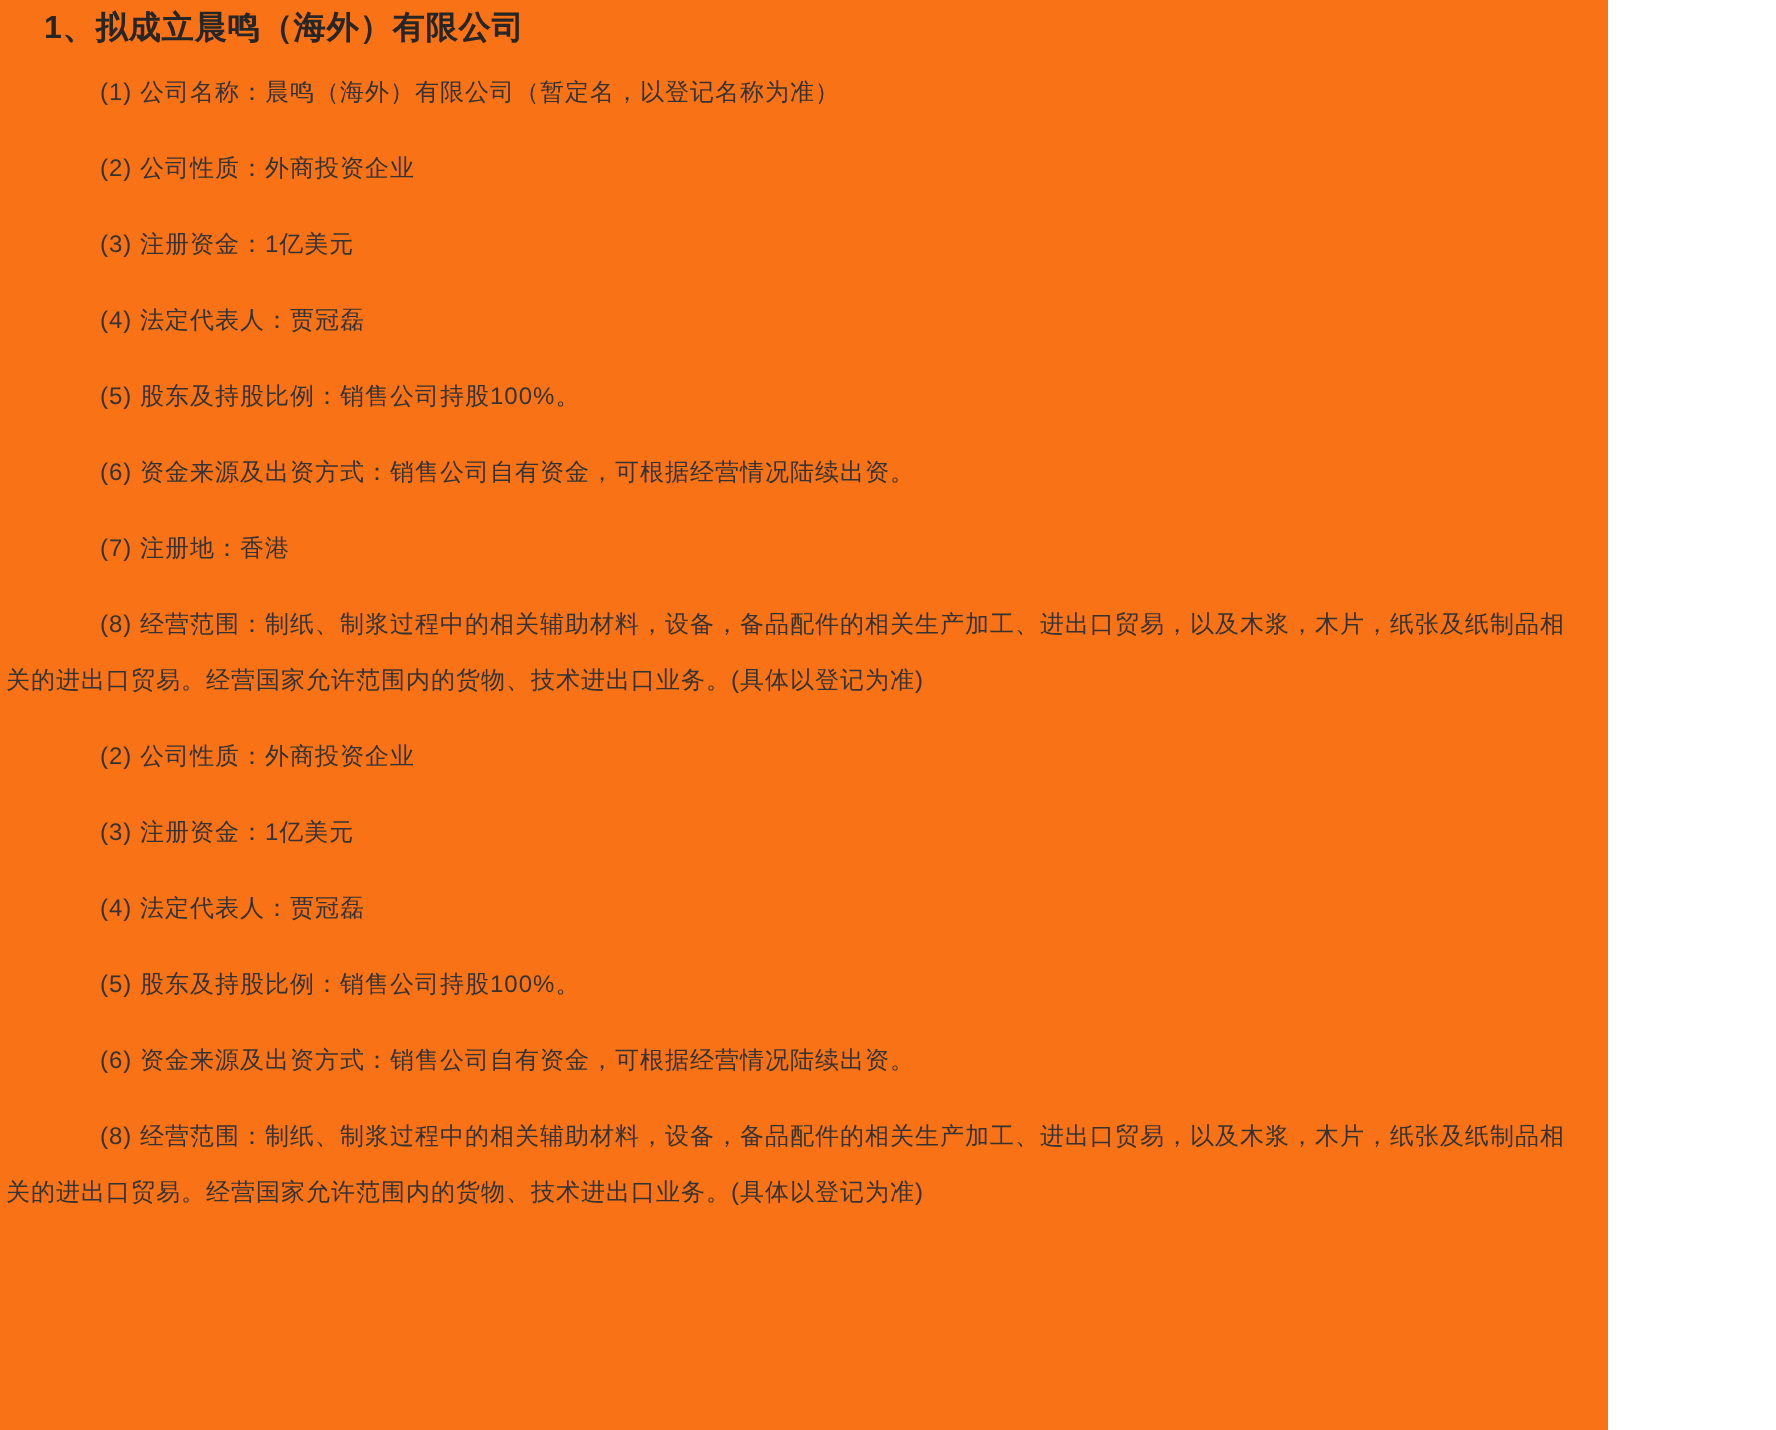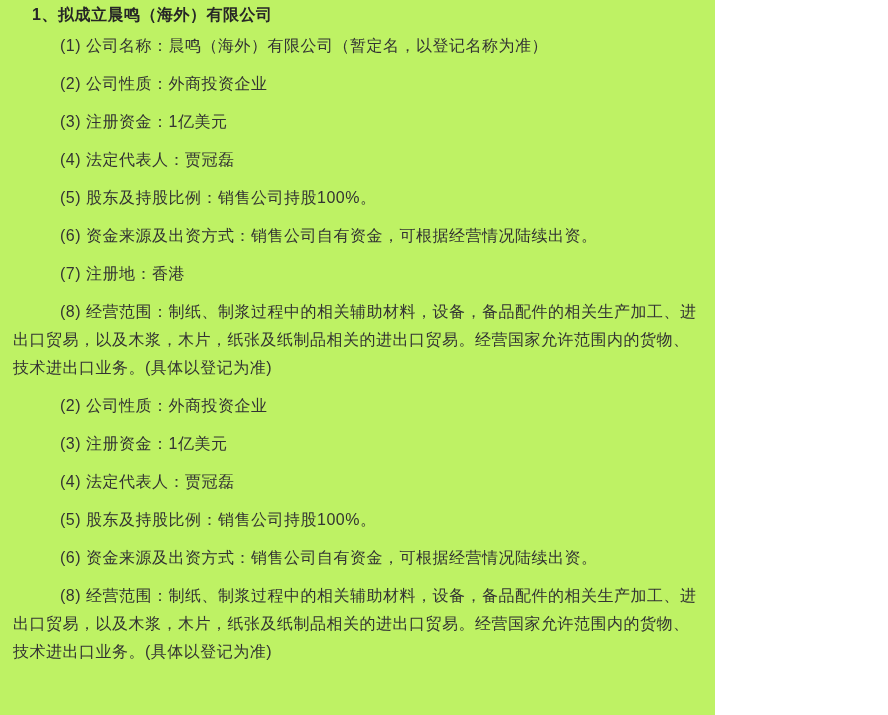--- a/index.html
+++ b/index.html
@@ -2,40 +2,40 @@
 <html><head>
 <meta charset="utf-8">
 <style>
   html, body {
     margin: 0;
     padding: 0;
     background: #ffffff;
     font-family: "Liberation Sans", "DejaVu Sans", sans-serif;
   }
   .doc {
-    width: 715px;
+    width: 804px;
     height: 715px;
     box-sizing: border-box;
-    padding: 4px 18px 0 13px;
-    background: #bef264;
+    padding: 4px 18px 0 3px;
+    background: #f97316;
     color: #333333;
     overflow: hidden;
   }
   .section-heading {
     margin: 0 0 6px 0;
     padding-left: 19px;
     font-size: 16px;
     line-height: 22px;
     font-weight: 700;
     color: #262626;
     letter-spacing: 0.5px;
   }
   .item {
     margin: 0 0 10px 0;
-    font-size: 16px;
+    font-size: 12px;
     line-height: 28px;
     text-indent: 47px;
     letter-spacing: 0.5px;
     color: #333333;
   }
 </style>
 </head>
 <body>
 
 <div class="doc">

